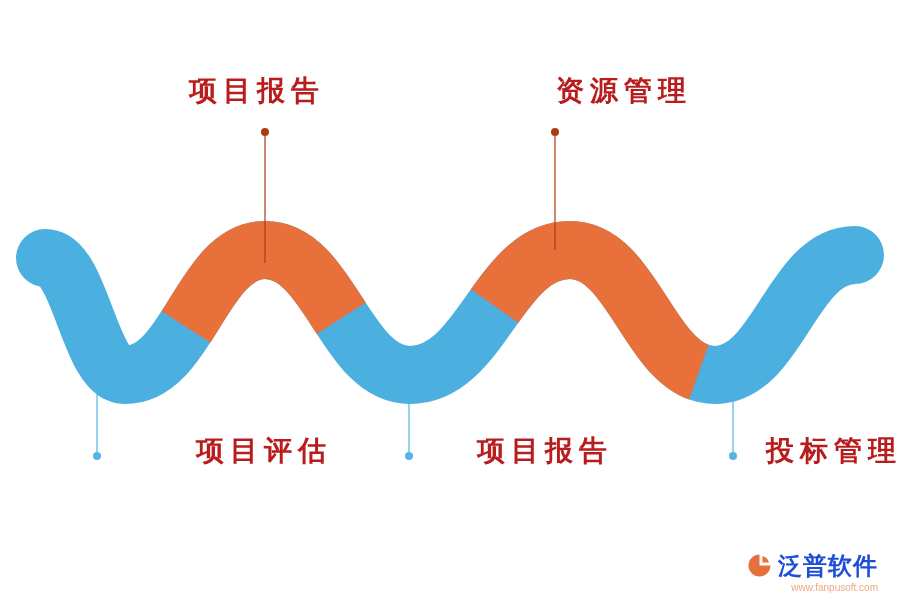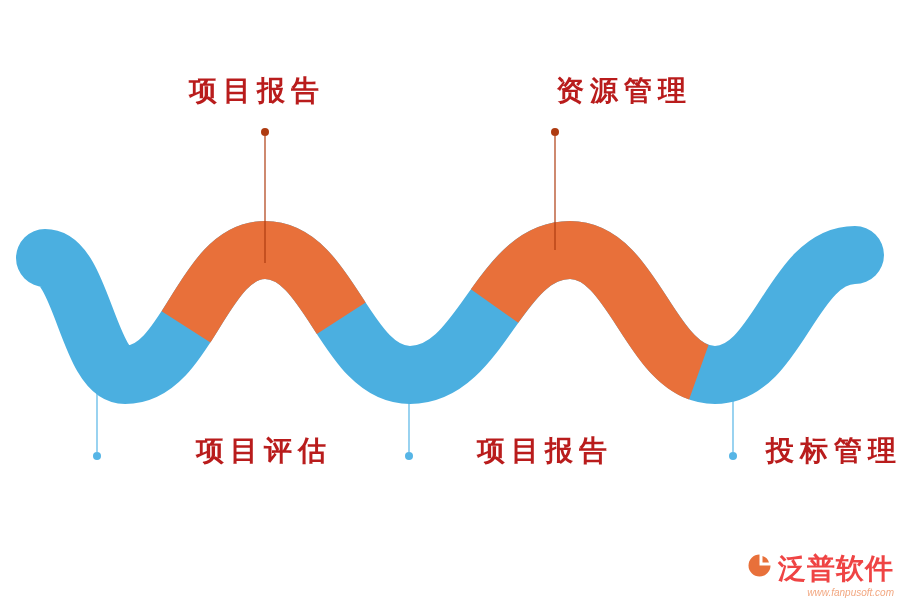--- a/index.html
+++ b/index.html
@@ -19,26 +19,25 @@
   .lbl-bottom-1{left:228px;top:436px;margin-left:36px;}
   .lbl-bottom-2{left:545px;top:436px;}
   .lbl-bottom-3{left:834px;top:436px;}
   .logo{
     position:absolute;left:746px;top:552px;
     display:flex;align-items:flex-start;gap:5px;
   }
   .logo-text{display:flex;flex-direction:column;align-items:flex-end;}
   .logo-name{
     font-family:"Liberation Serif","DejaVu Serif",serif;
-    font-weight:bold;font-size:28px;color:#ef4444;letter-spacing:1px;line-height:1.2;
+    font-weight:bold;font-size:24px;color:#1d4ed8;letter-spacing:1px;line-height:1.2;
   }
   .logo-url{
     font-size:10px;color:#f2a882;line-height:1.2;margin-top:1px;
     font-family:"Liberation Sans","DejaVu Sans",sans-serif;
-    font-style:italic;
   }
 </style>
 </head>
 <body>
 
 <svg class="scene" width="900" height="600" viewBox="0 0 900 600">
 
   <line x1="97" y1="368" x2="97" y2="452" stroke-width="1.2" stroke="#56B5E6"></line>
   <line x1="409" y1="395" x2="409" y2="452" stroke-width="1.2" stroke="#56B5E6"></line>
   <line x1="733" y1="395" x2="733" y2="452" stroke-width="1.2" stroke="#56B5E6"></line>

